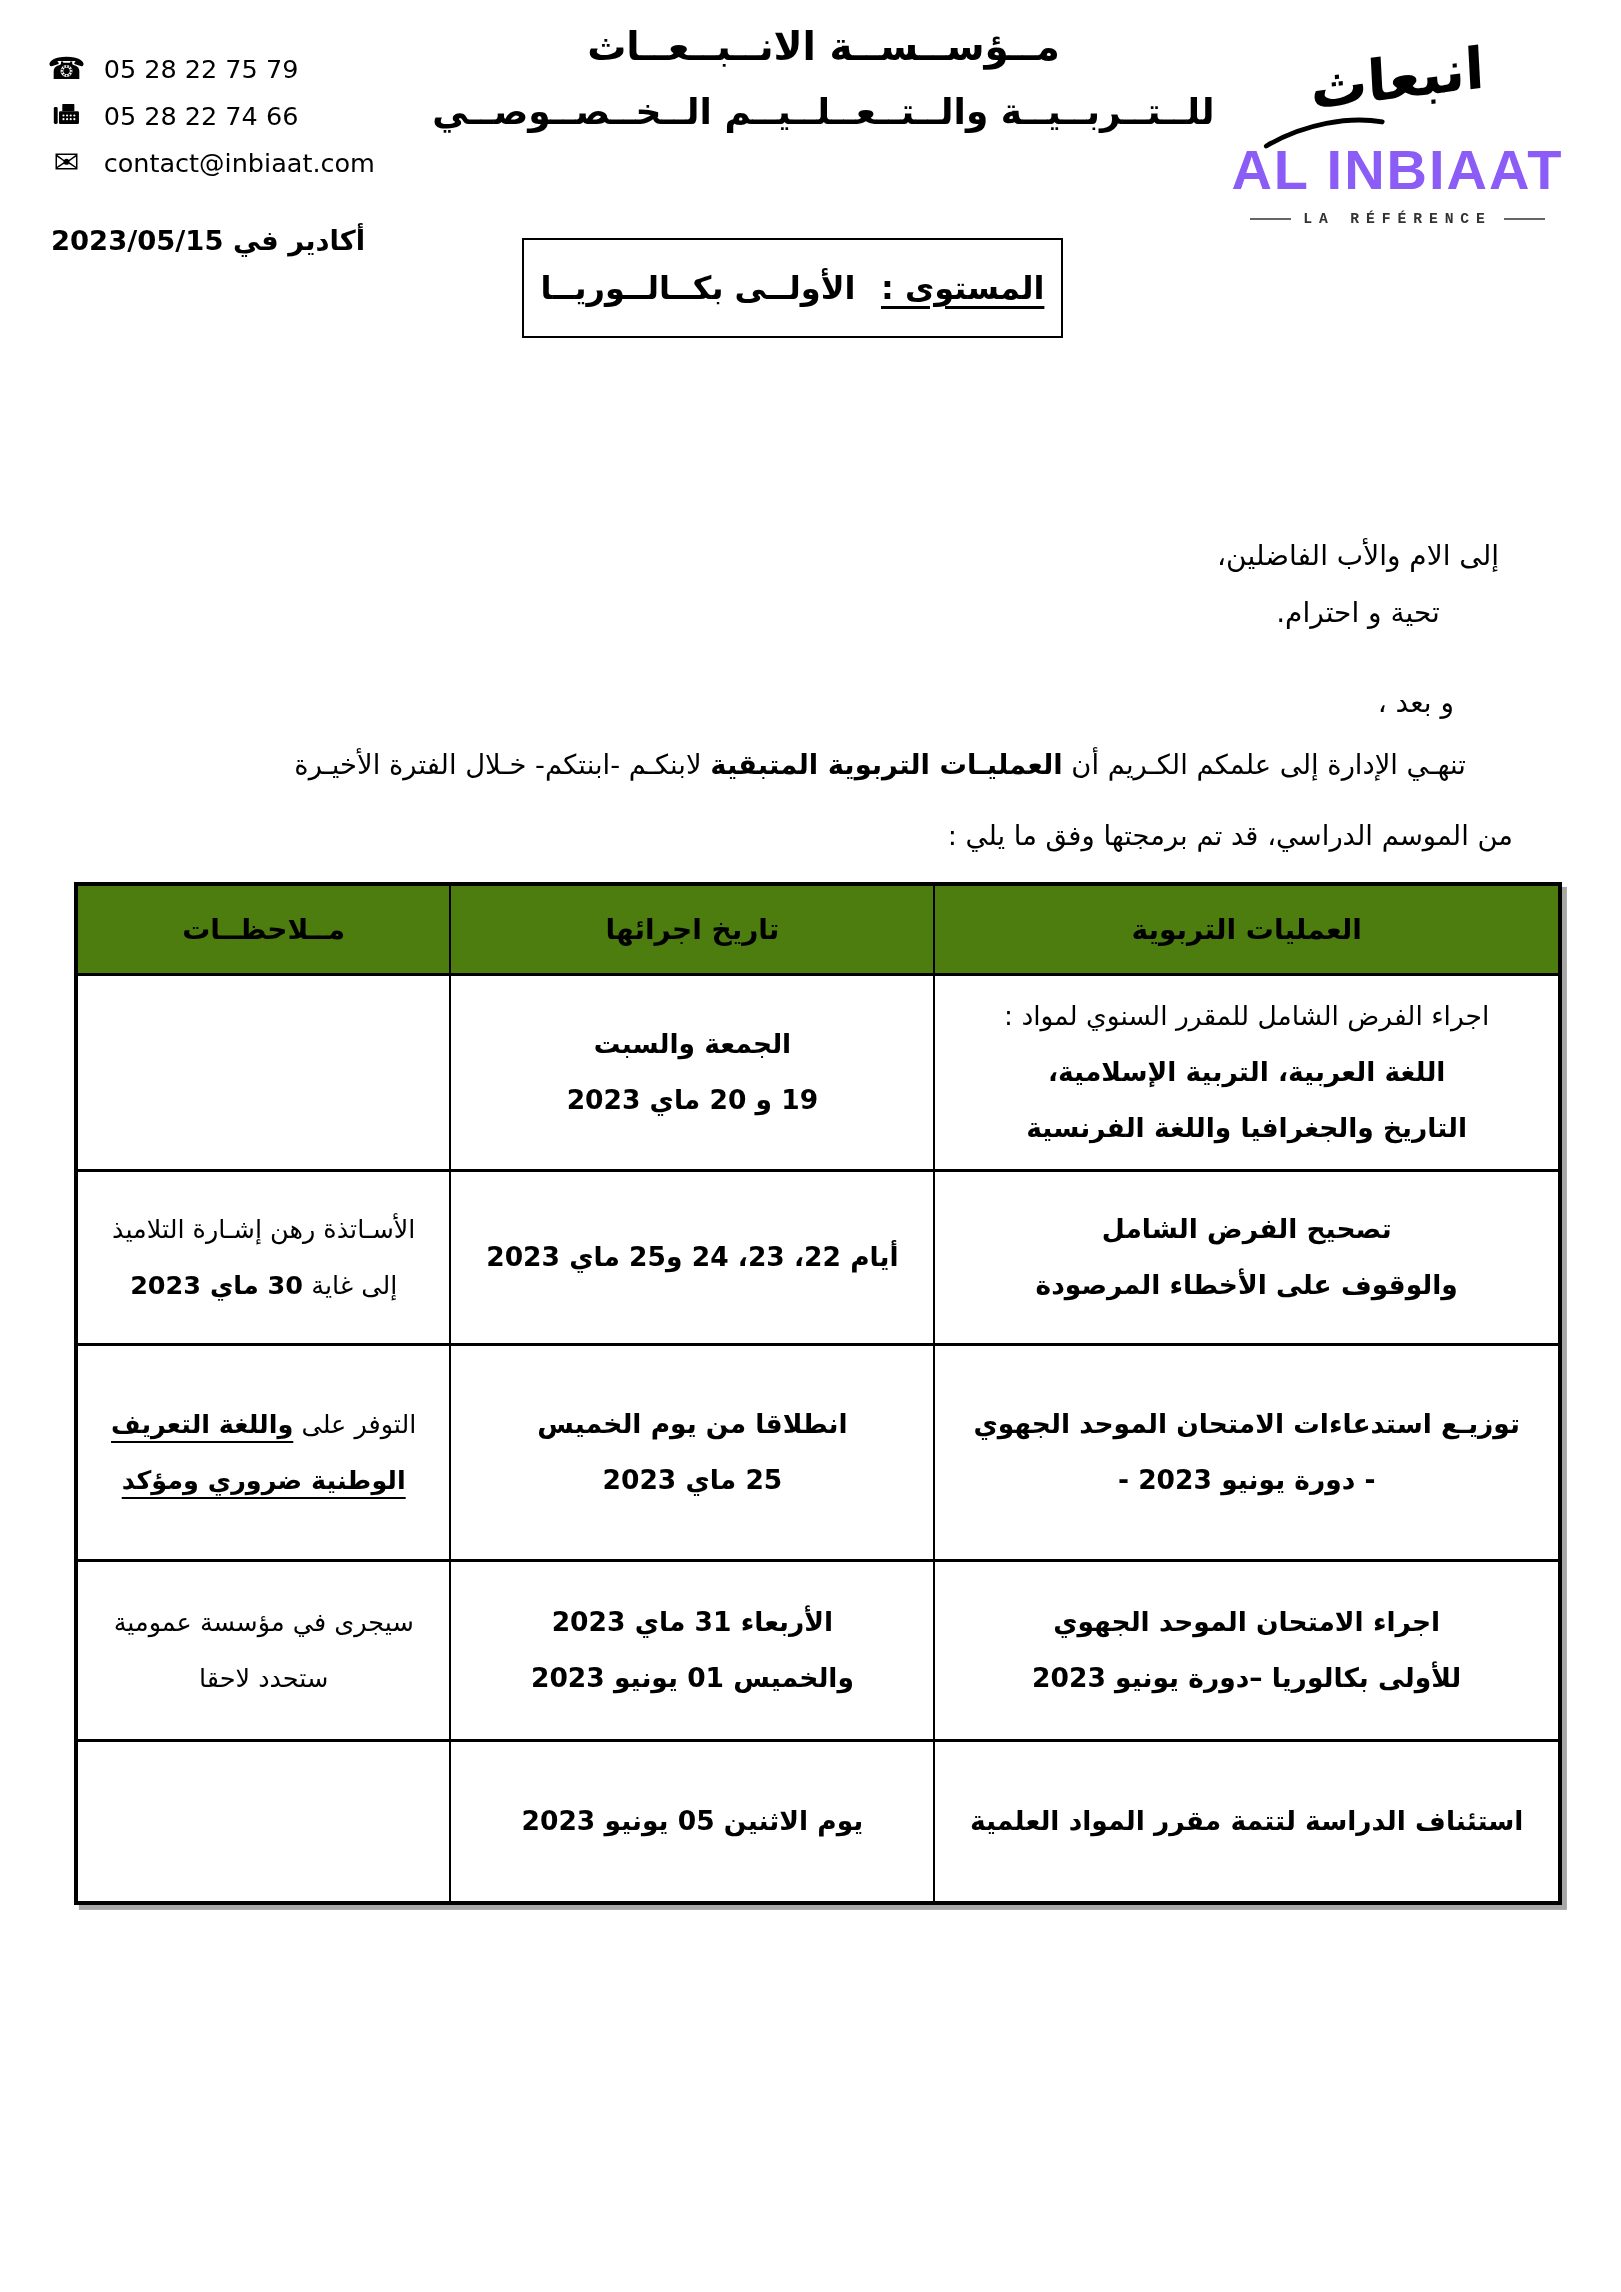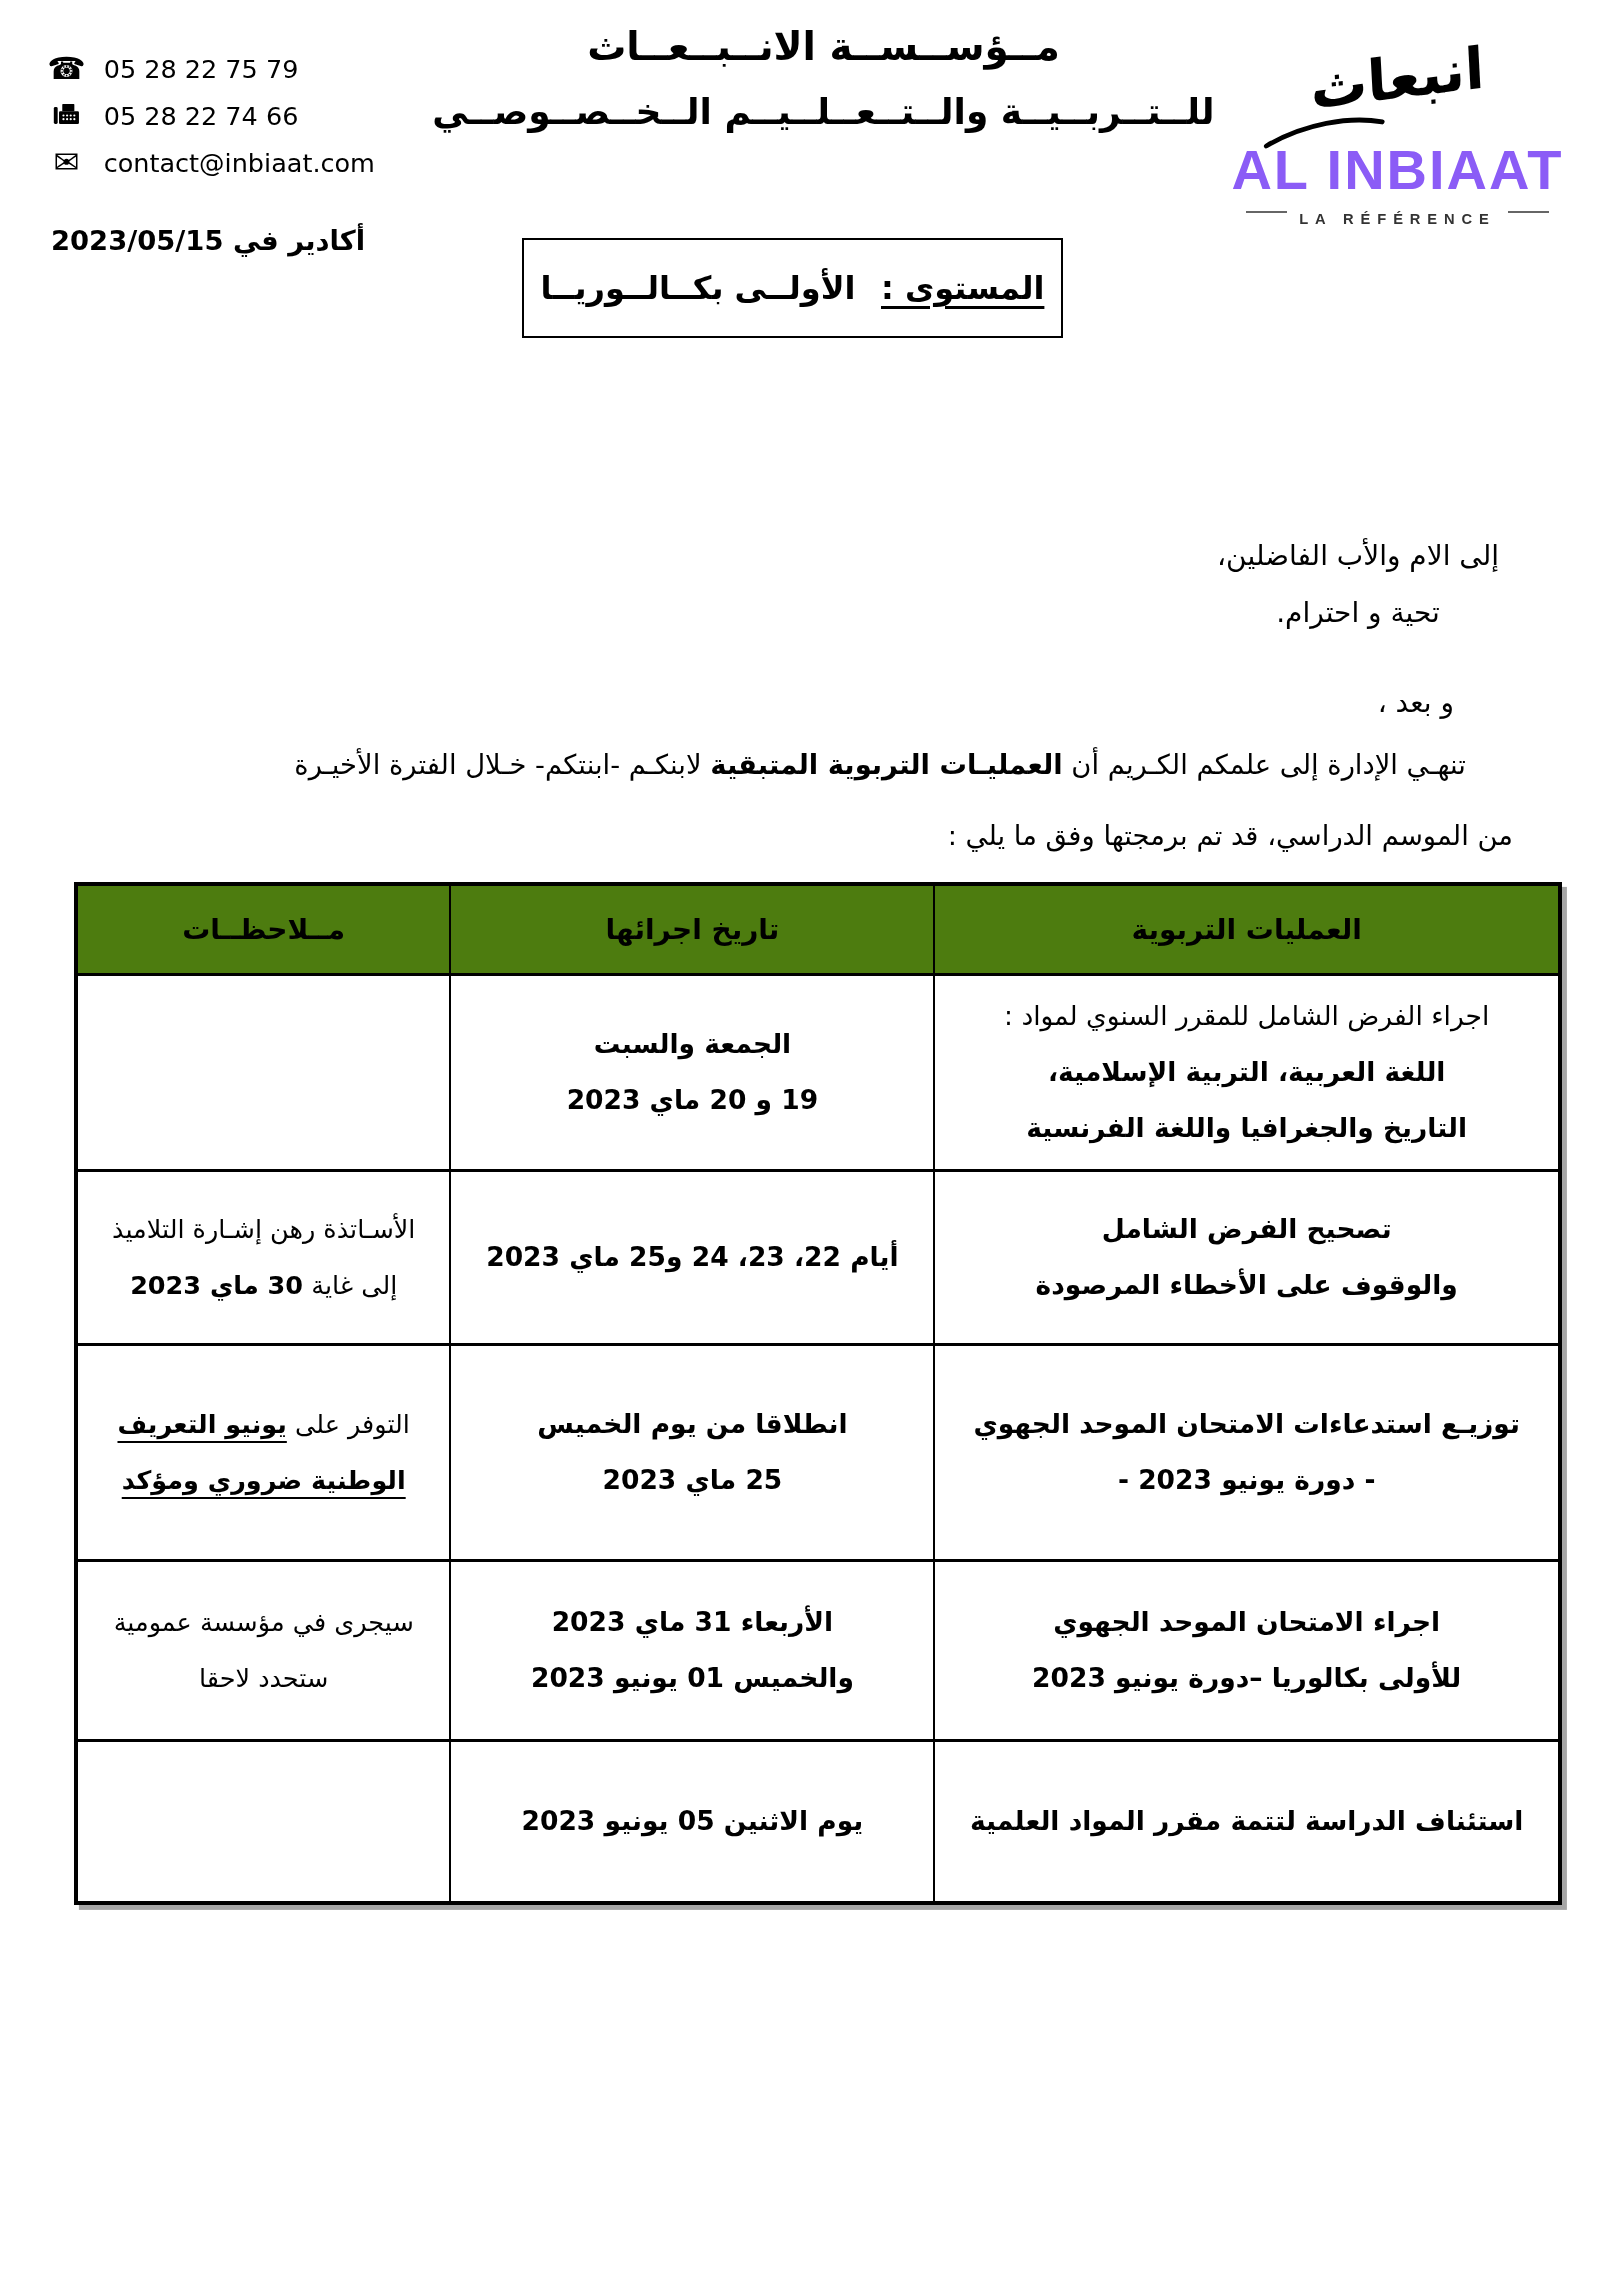--- a/index.html
+++ b/index.html
@@ -14,21 +14,21 @@
   .icon-cell svg { display:block; margin:0 auto; }
 
   .org-name { position:absolute; left:412px; top:23.5px; width:823px; text-align:center; font-weight:bold; }
   .org-line1 { font-size:39px; line-height:1.2; }
   .org-line2 { font-size:36px; line-height:1.2; margin-top:19.6px; }
 
   .logo { position:absolute; left:1231px; top:29px; width:333px; text-align:center; }
   .logo-mark { position:relative; height:108px; font-size:57px; font-weight:bold; transform:rotate(-7deg) skewX(-4deg); line-height:98px; }
   .logo-mark .swoosh { position:absolute; left:27.4px; bottom:3.9px; }
   .logo-name { font-family:"Liberation Sans","DejaVu Sans",sans-serif; font-weight:bold; font-size:56px; letter-spacing:2px; color:#8b5cf6; }
-  .logo-tagline { display:flex; align-items:flex-start; justify-content:center; gap:11.8px; margin-top:8.8px; font-size:14.7px; letter-spacing:6.9px; font-weight:bold; color:#333; font-family:Liberation Sans, sans-serif; }
+  .logo-tagline { display:flex; align-items:center; justify-content:center; gap:11.8px; margin-top:8.8px; font-size:14.7px; letter-spacing:6.9px; font-weight:bold; color:#333; font-family:Liberation Mono, monospace; }
   .logo-tagline .dash { width:41px; border-top:2px solid #666; }
 
   .date-line { position:absolute; left:51px; top:225px; font-size:27.4px; font-weight:bold; }
 
   .level-box { position:absolute; left:522px; top:238px; width:541px; height:100px; border:2px solid #000;
                display:flex; align-items:center; justify-content:center; gap:25.5px; font-size:32px; font-weight:bold; }
   .level-label { text-decoration:underline; text-underline-offset:6.9px; }
 
   .title { position:absolute; top:384px; left:0; width:100%; margin:0; text-align:center;
            font-size:71px; font-weight:bold; text-shadow:5.9px 5.9px 0 #b3b3b3; }
@@ -175,21 +175,21 @@
         <tr data-name="table-row">
           <td data-name="cell-operation">
             <div class="cell-line" data-name="text-line"><span class="b">توزيـع استدعاءات الامتحان الموحد الجهوي</span></div>
             <div class="cell-line" data-name="text-line"><span class="b">- دورة يونيو  2023 -</span></div>
           </td>
           <td data-name="cell-date">
             <div class="cell-line" data-name="text-line"><span class="b">انطلاقا من يوم الخميس</span></div>
             <div class="cell-line" data-name="text-line"><span class="b">25 ماي 2023</span></div>
           </td>
           <td data-name="cell-notes">
-            <div class="cell-line" data-name="text-line"><span>التوفر على </span><span class="b u">يونيو التعريف</span></div>
+            <div class="cell-line" data-name="text-line"><span>التوفر على </span><span class="b u">واللغة التعريف</span></div>
             <div class="cell-line" data-name="text-line"><span class="b u">الوطنية ضروري ومؤكد</span></div>
           </td>
         </tr>
         <tr data-name="table-row">
           <td data-name="cell-operation">
             <div class="cell-line" data-name="text-line"><span class="b">اجراء الامتحان الموحد الجهوي</span></div>
             <div class="cell-line" data-name="text-line"><span class="b">للأولى بكالوريا –دورة يونيو 2023</span></div>
           </td>
           <td data-name="cell-date">
             <div class="cell-line" data-name="text-line"><span class="b">الأربعاء 31 ماي 2023</span></div>

